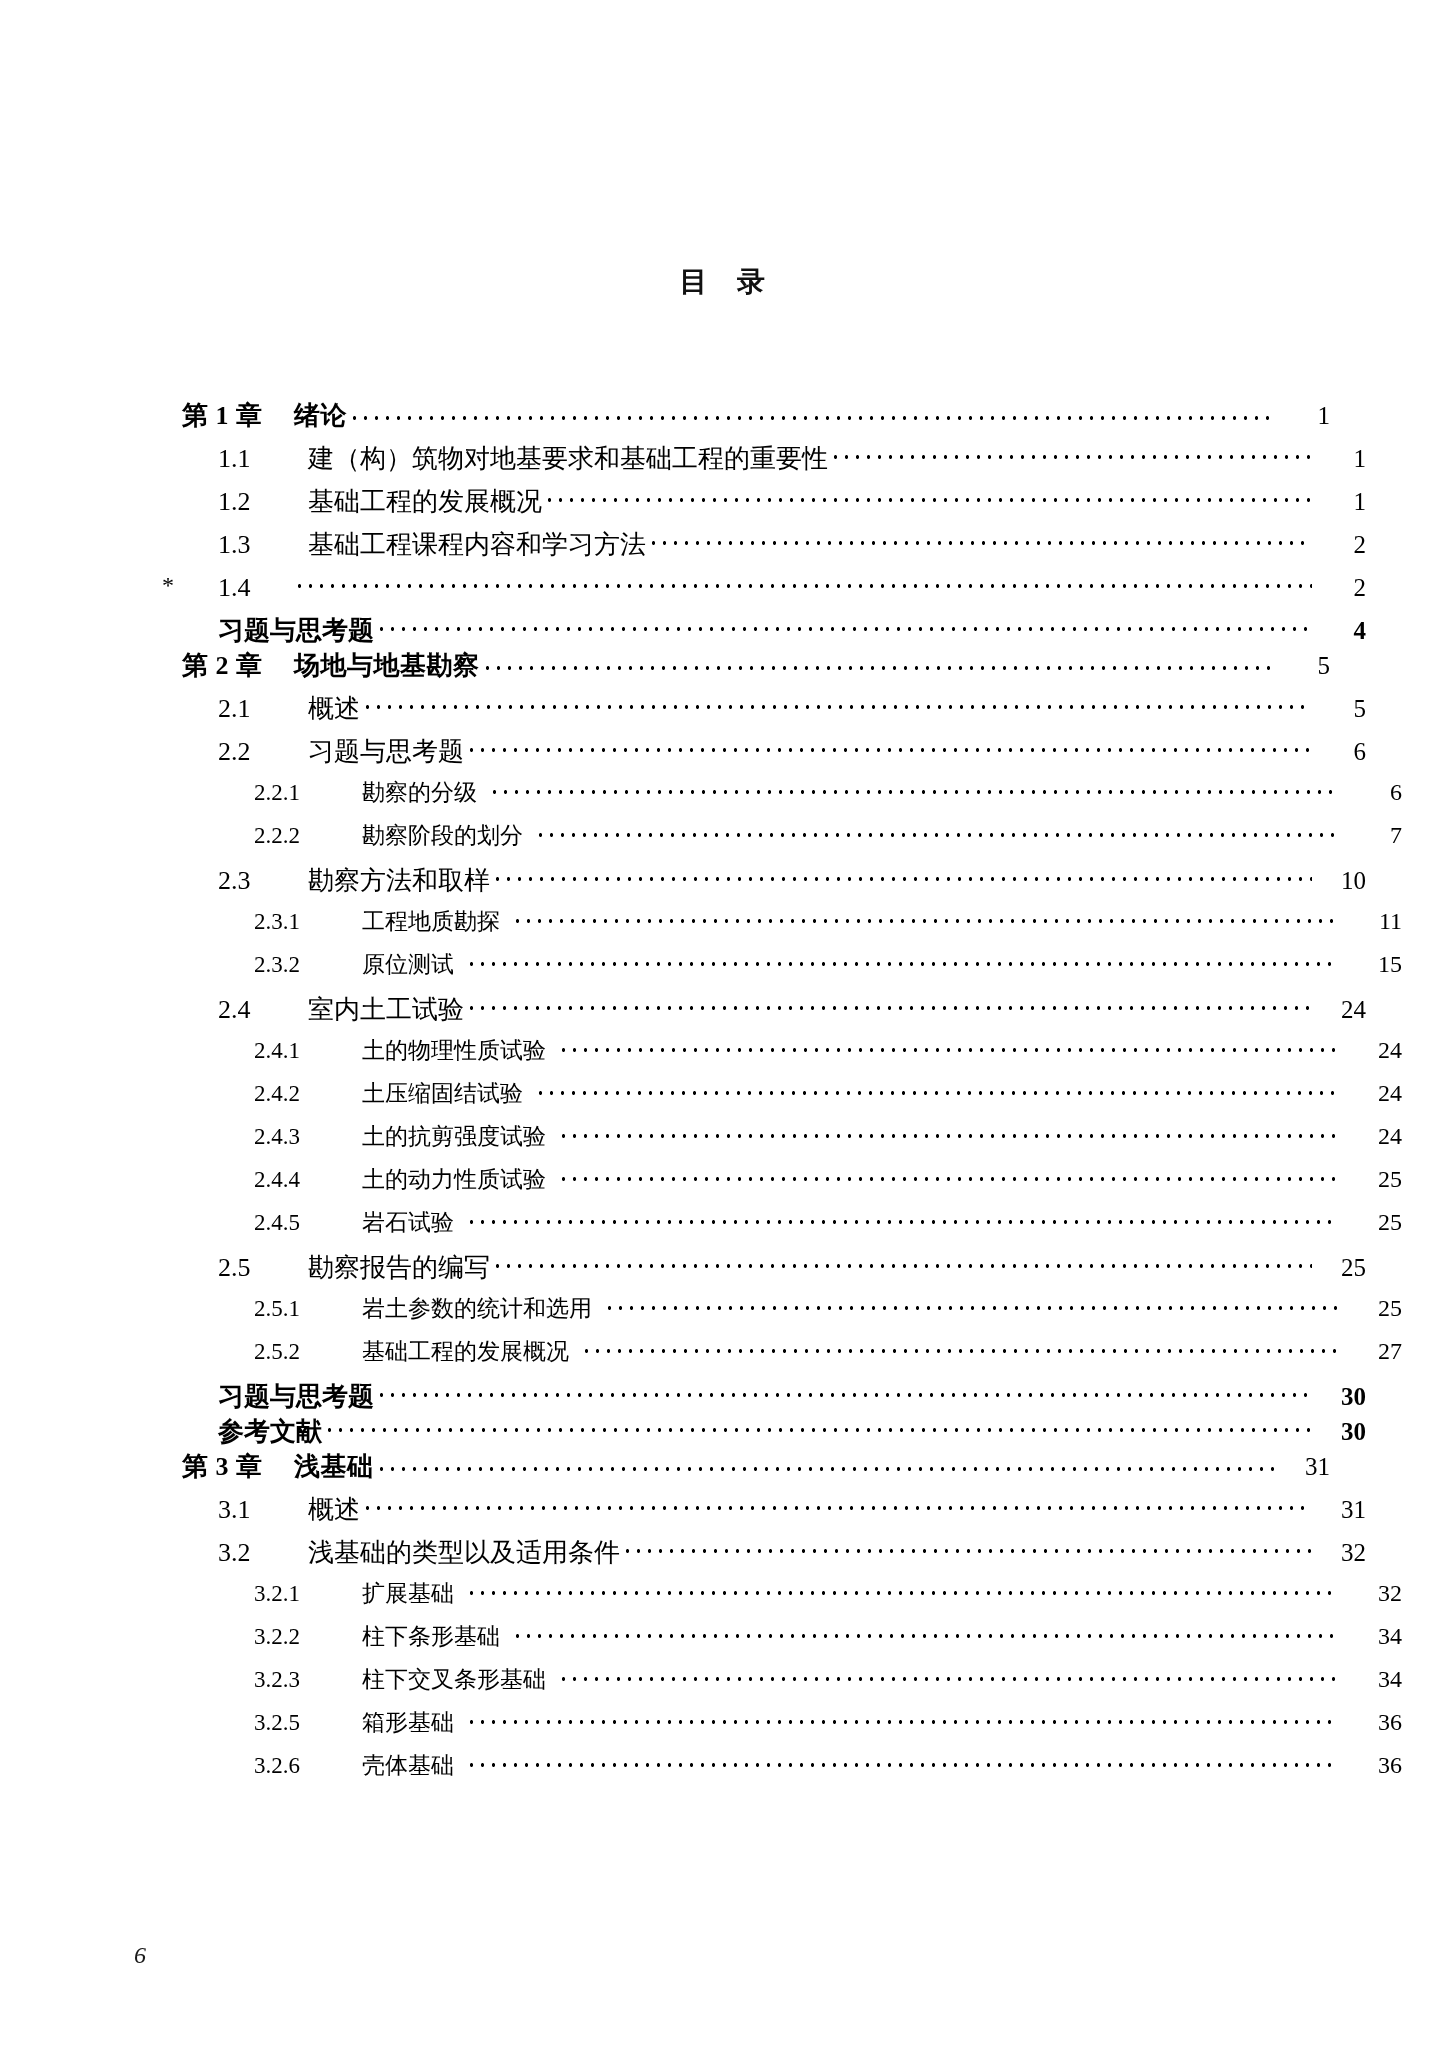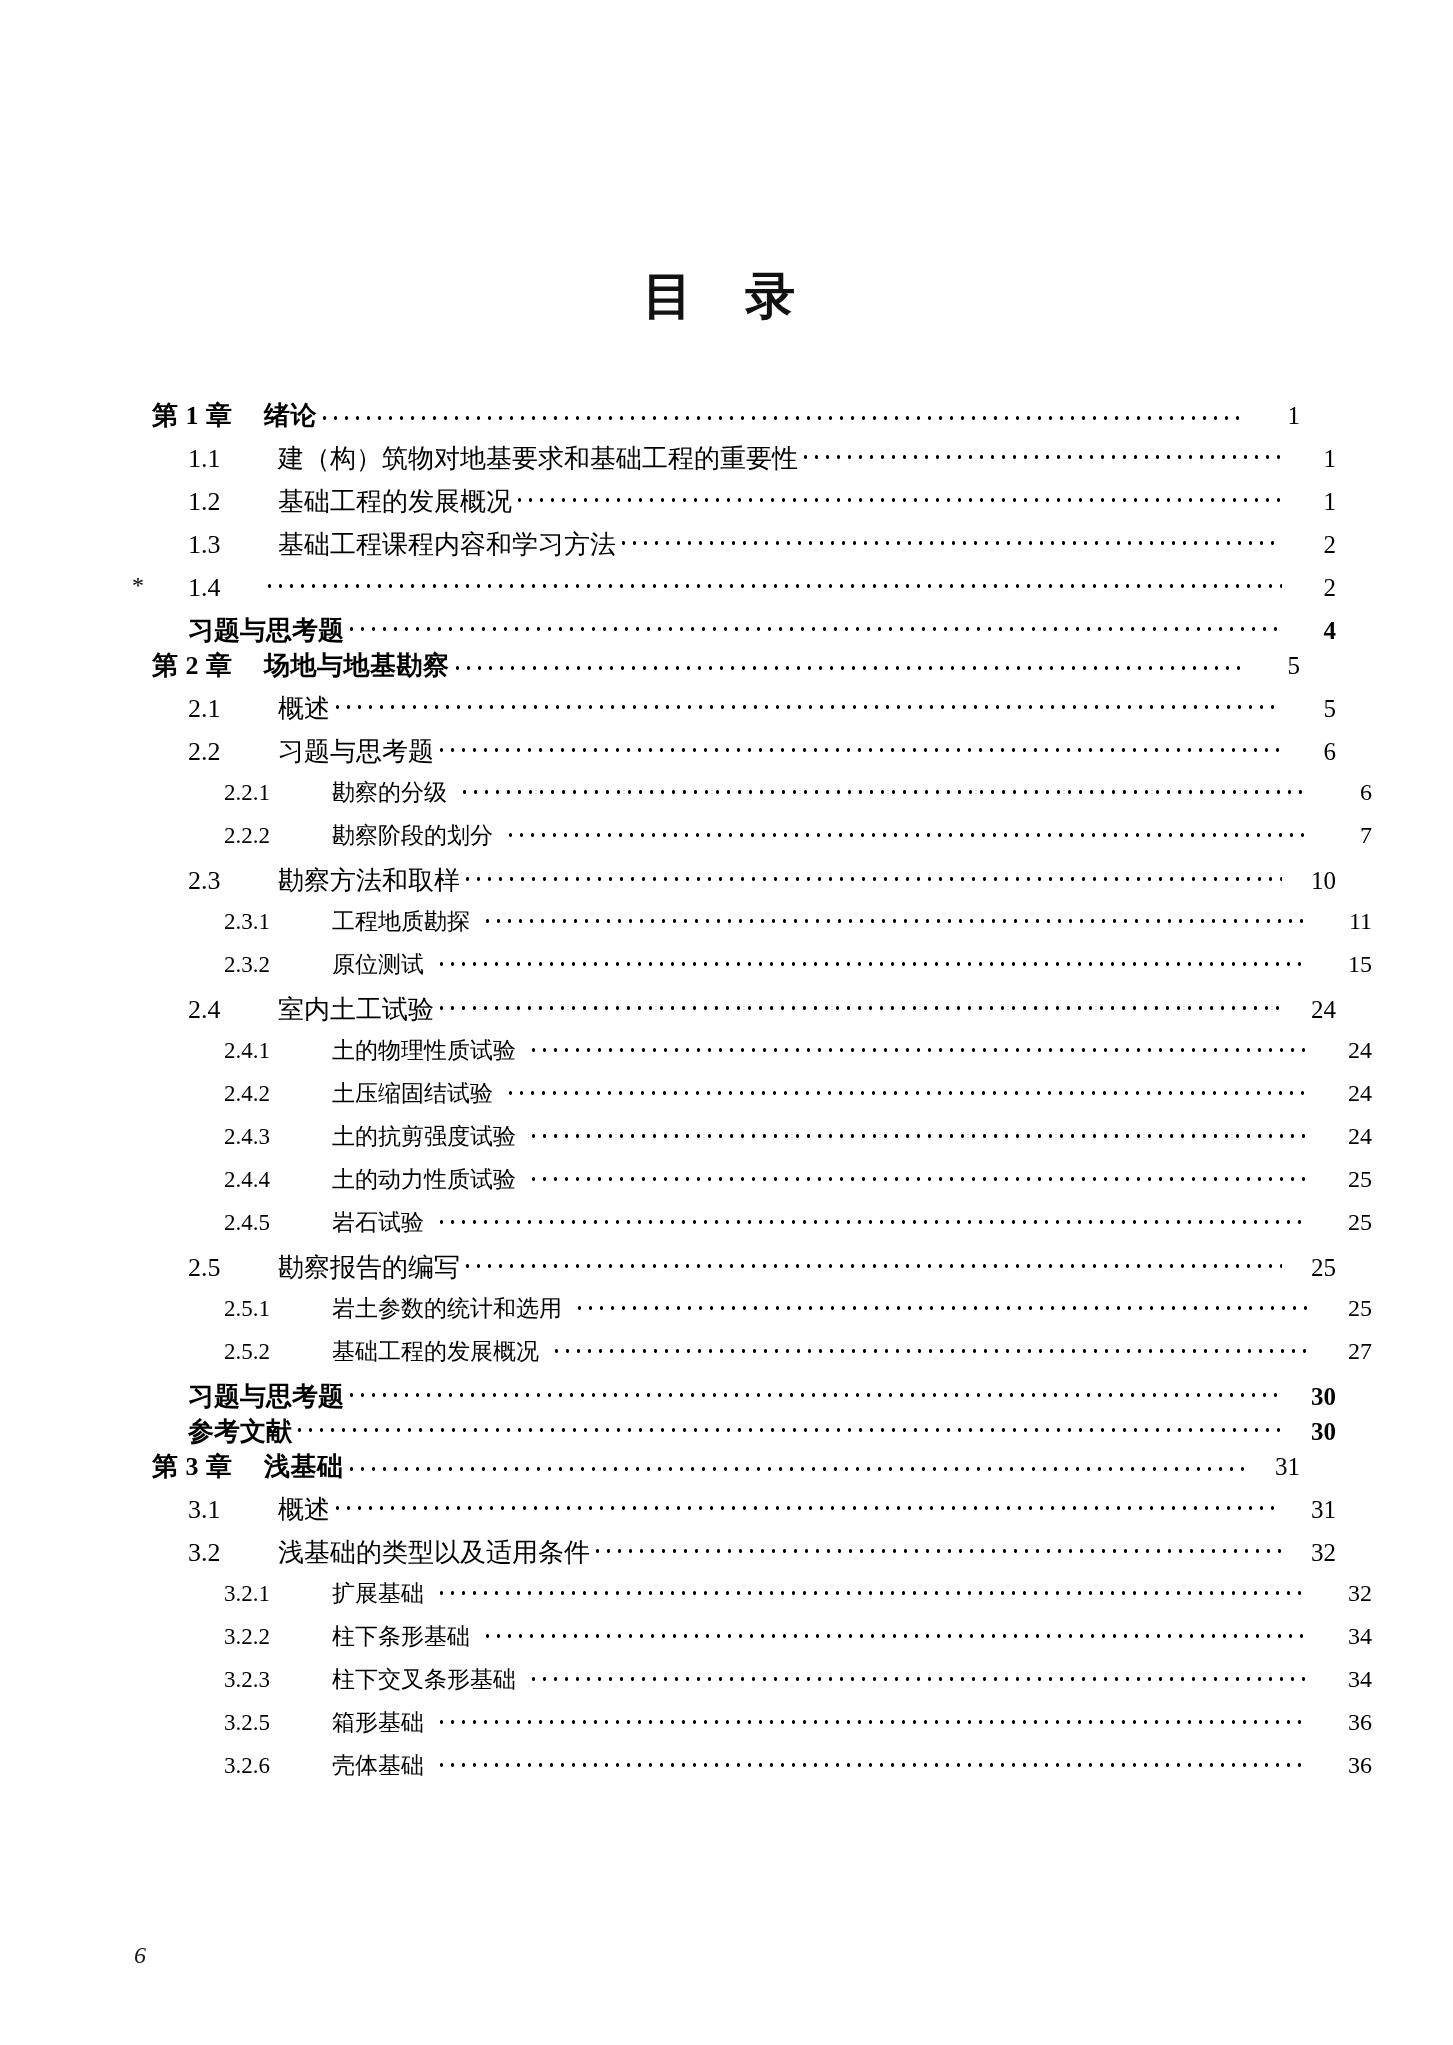--- a/index.html
+++ b/index.html
@@ -26,39 +26,40 @@
 
   
   .toc-title {
     position: absolute;
     left: 0;
     top: 263px;
     width: 1453px;
     text-align: center;
     font-family: "Liberation Serif", "DejaVu Serif", serif;
     font-weight: bold;
-    font-size: 50px;
+    font-size: 28px;
     letter-spacing: 0.30em;
     color: #111;
   }
   .toc-title .sp { display: inline-block; width: 0.75em; }
 
   
   .toc-list {
     position: absolute;
     left: 152px;
     top: 398px;
     width: 1148px;
   }
 
   .toc-row {
     display: flex;
     align-items: baseline;
     width: 100%;
     white-space: nowrap;
+    margin-left: 30px;
   }
 
   
   .lvl-chap  { height: 43px; }
   .lvl-sec   { height: 43px; }
   .lvl-sub   { height: 43px; gap: 10px; }
 
   .toc-num {
     flex: 0 0 auto;
     text-align: left;

